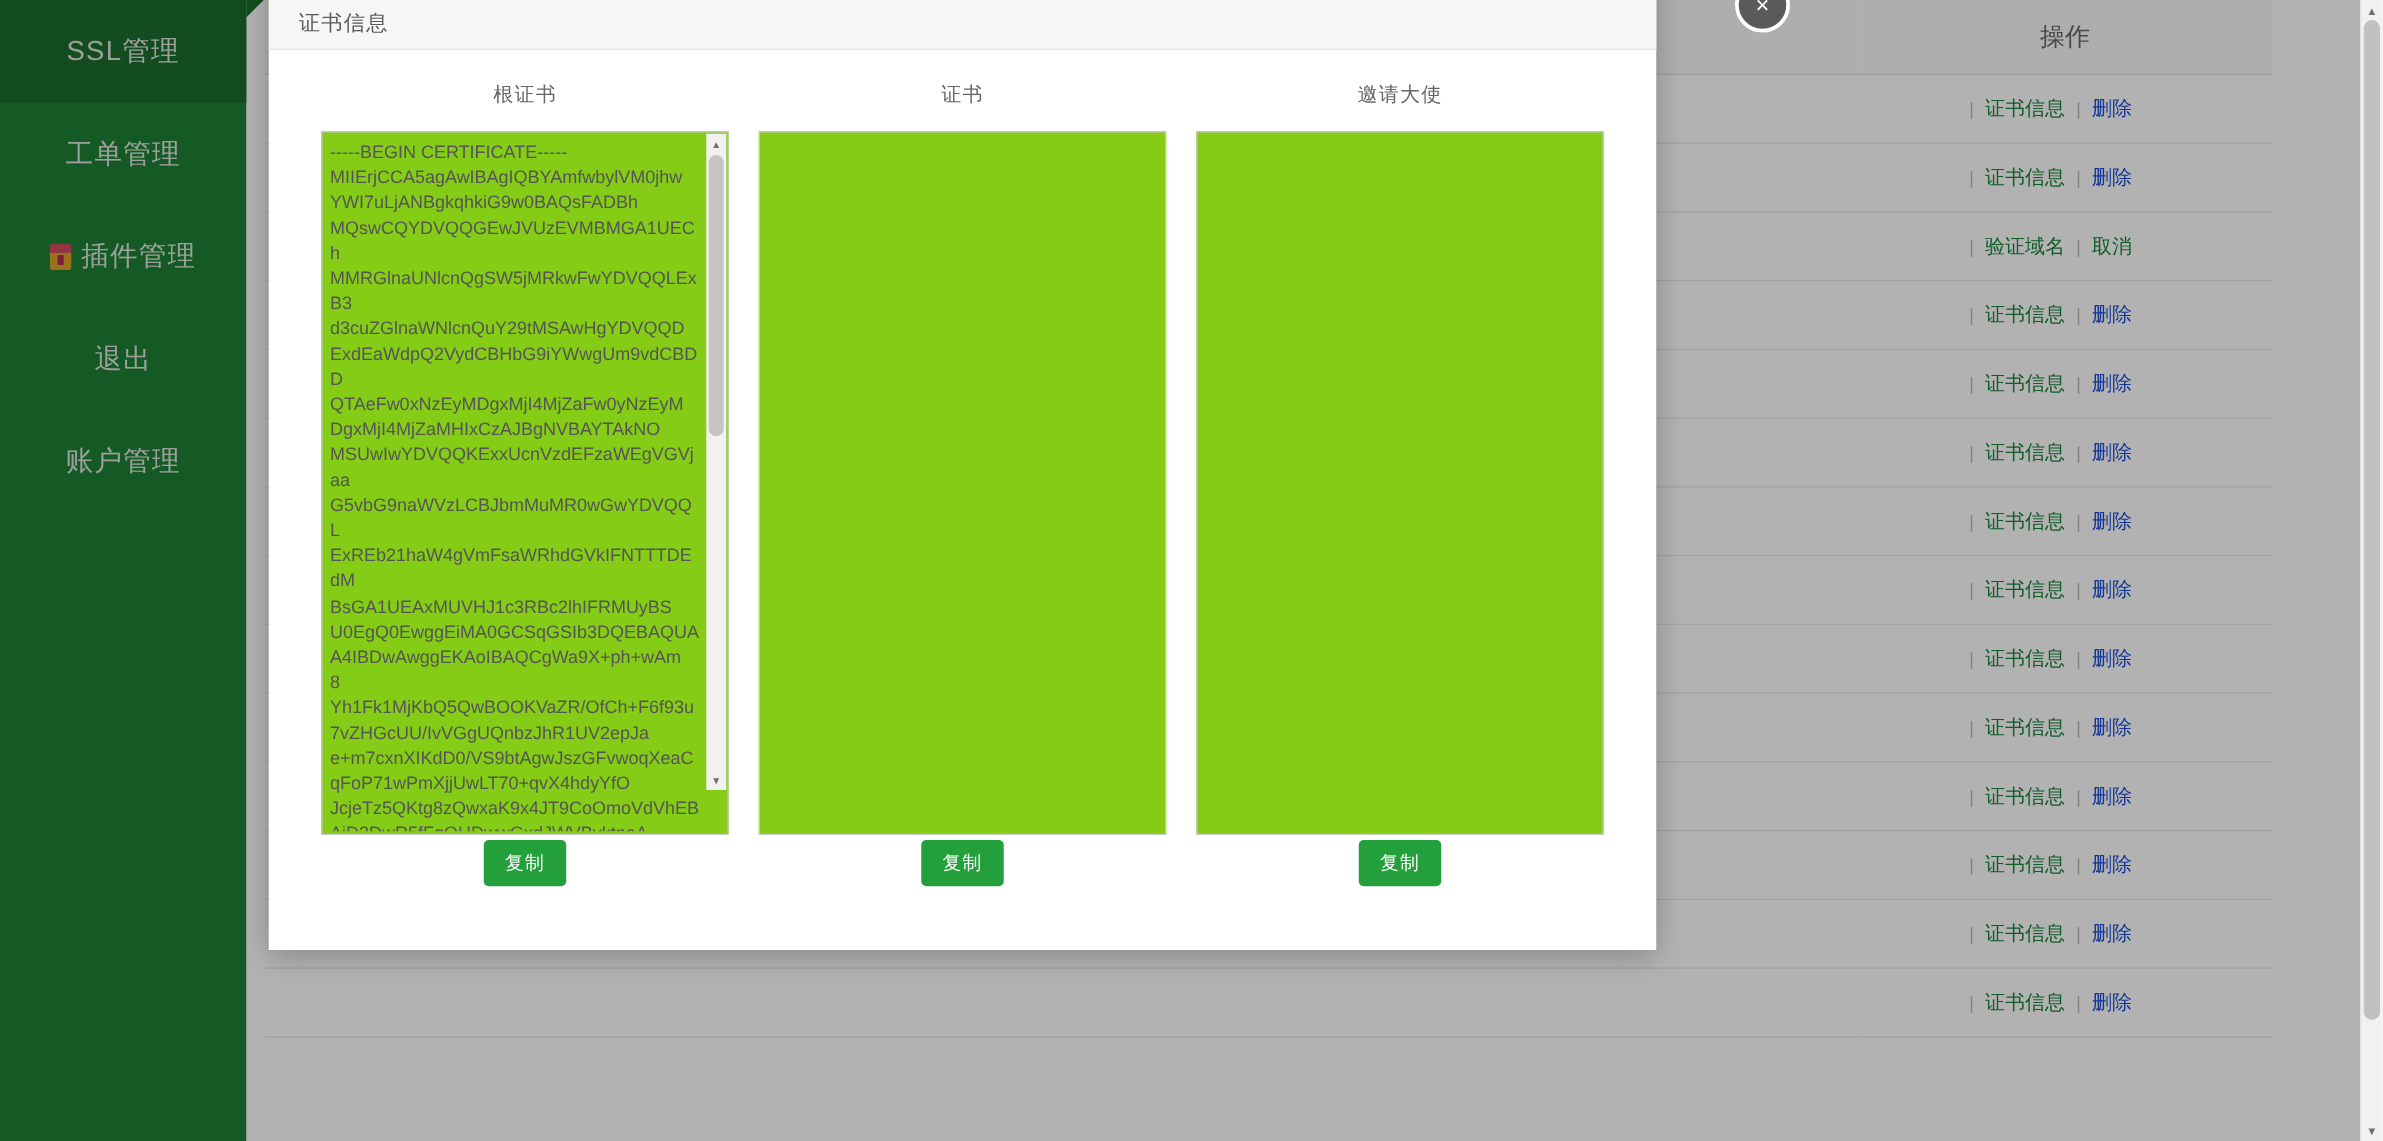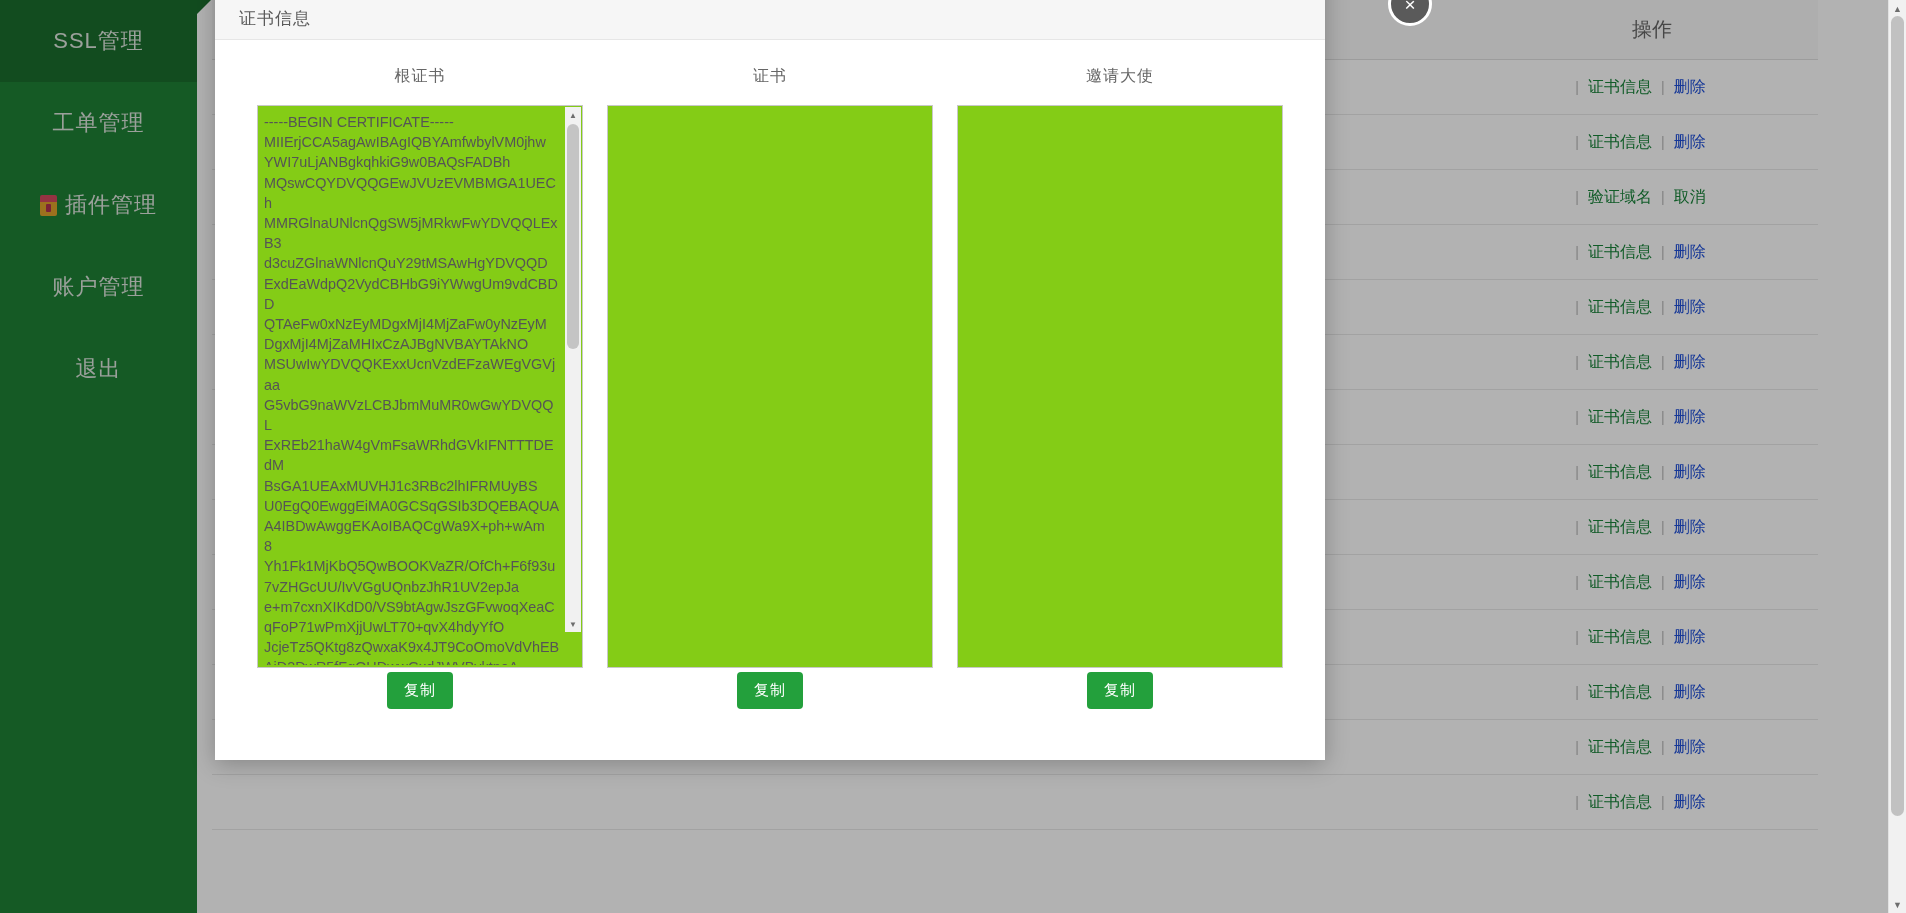--- a/index.html
+++ b/index.html
@@ -417,24 +417,24 @@
         <span>SSL管理</span>
       </div>
       <div class="sidebar-item">
         <span>工单管理</span>
       </div>
       <div class="sidebar-item">
         <span class="redpacket"></span>
         <span>插件管理</span>
       </div>
       <div class="sidebar-item">
+        <span>退出</span>
+      </div>
+      <div class="sidebar-item">
         <span>账户管理</span>
-      </div>
-      <div class="sidebar-item">
-        <span>退出</span>
       </div>
     </div>
     <div class="notch"></div>
 
   </div>
 
   <div class="overlay"></div>
 
   <div class="modal">
     <div class="modal-header">

